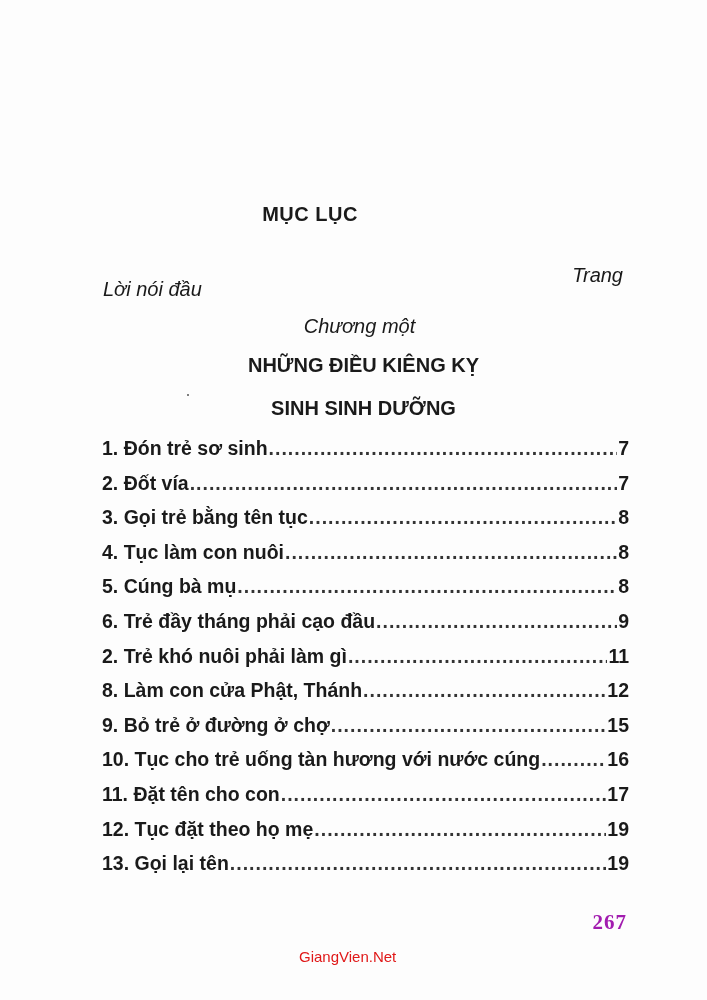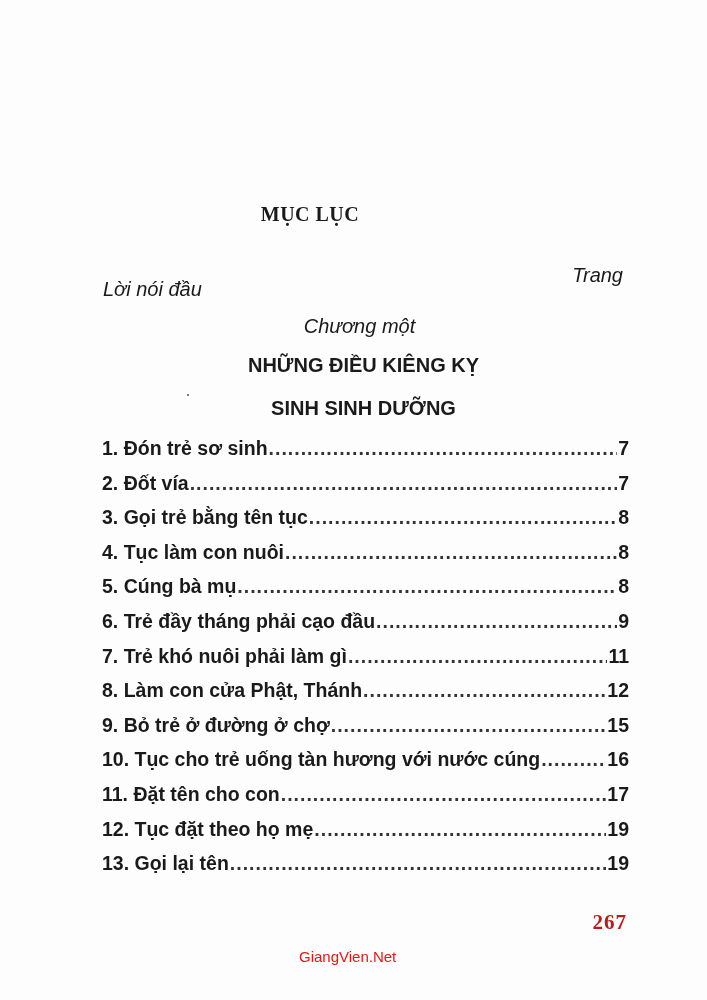--- a/index.html
+++ b/index.html
@@ -24,21 +24,20 @@
     .title {
       position: absolute;
       left: 0; width: 596px;
       top: 203px;
       text-align: center;
       font-weight: bold;
       font-size: 20px;
       letter-spacing: 0.5px;
       padding-left: 24px;
       box-sizing: border-box;
-      font-family: Liberation Serif, serif;
     }
     .trang {
       position: absolute;
       right: 84px;
       top: 240px;
       font-style: italic;
       font-size: 20px;
       margin-top: 24px;
     }
     .preface {
@@ -99,21 +98,21 @@
       content: "................................................................................................................................................................";
     }
     .toc-page { flex: 0 0 auto; text-align: right; }
     .page-number {
       position: absolute;
       right: 80px;
       top: 910px;
       font-family: "Liberation Serif", "DejaVu Serif", serif;
       font-weight: bold;
       font-size: 21px;
-      color: #b91c1c;
+      color: #a21caf;
       letter-spacing: 1px;
     }
     .watermark {
       position: absolute;
       left: 299px;
       top: 948px;
       font-size: 15px;
       color: #e01818;
     }
     .speck {
@@ -160,21 +159,21 @@
         <span class="toc-label">5. Cúng bà mụ</span>
         <span class="toc-dots"></span>
         <span class="toc-page">8</span>
       </li>
     <li class="toc-row">
         <span class="toc-label">6. Trẻ đầy tháng phải cạo đầu</span>
         <span class="toc-dots"></span>
         <span class="toc-page">9</span>
       </li>
     <li class="toc-row">
-        <span class="toc-label">7. Trẻ khó nuôi phải làm gì</span>
+        <span class="toc-label">2. Trẻ khó nuôi phải làm gì</span>
         <span class="toc-dots"></span>
         <span class="toc-page">11</span>
       </li>
     <li class="toc-row">
         <span class="toc-label">8. Làm con cửa Phật, Thánh</span>
         <span class="toc-dots"></span>
         <span class="toc-page">12</span>
       </li>
     <li class="toc-row">
         <span class="toc-label">9. Bỏ trẻ ở đường ở chợ</span>

